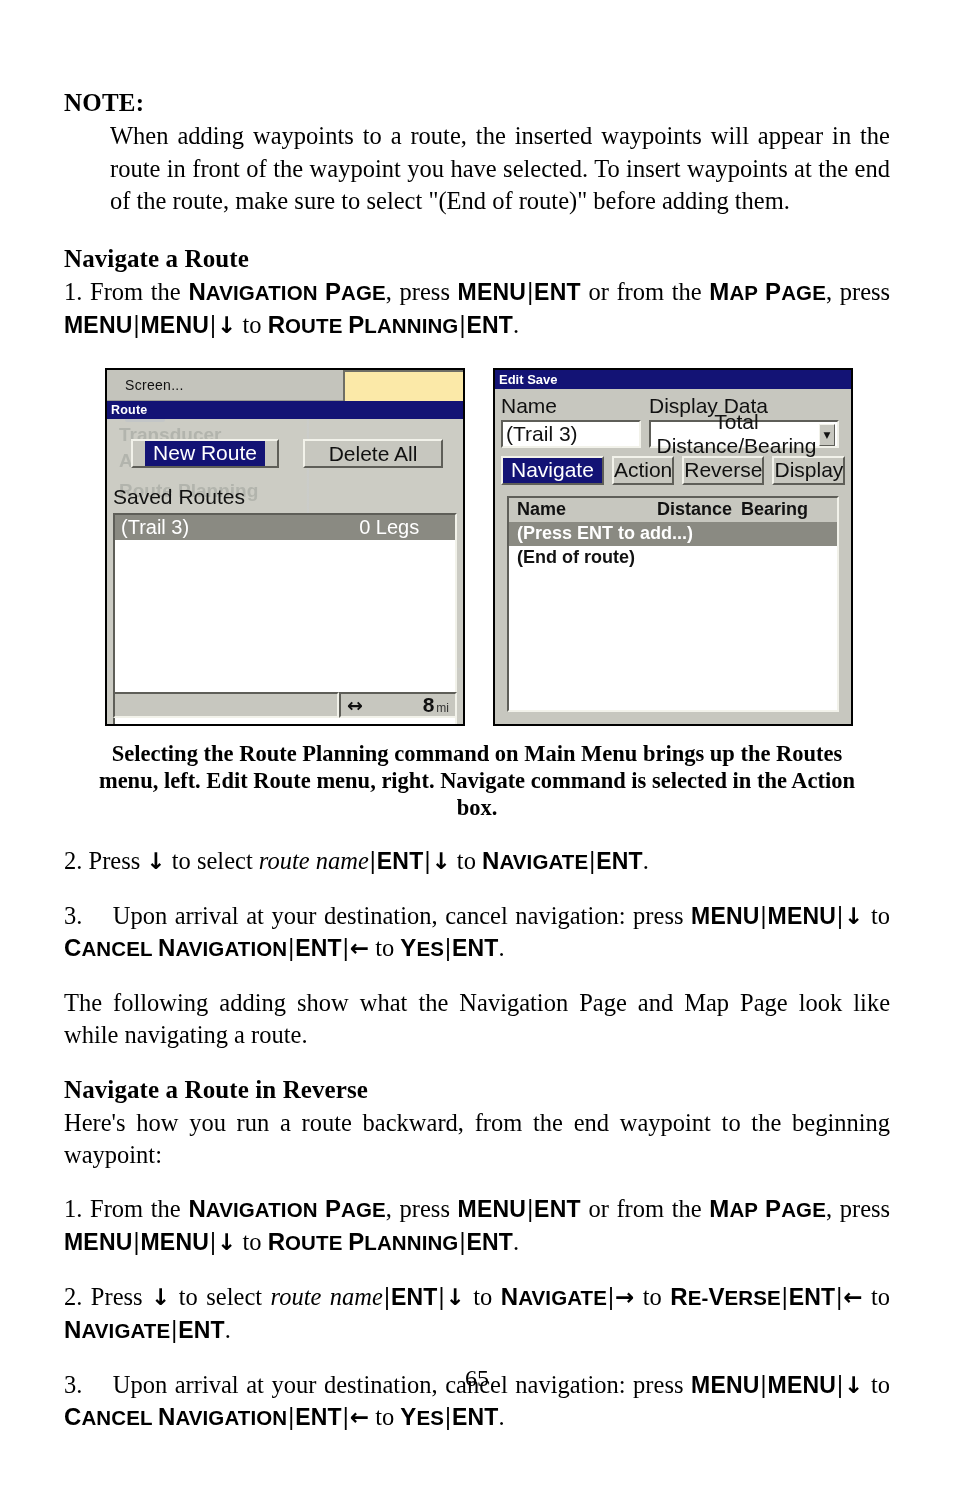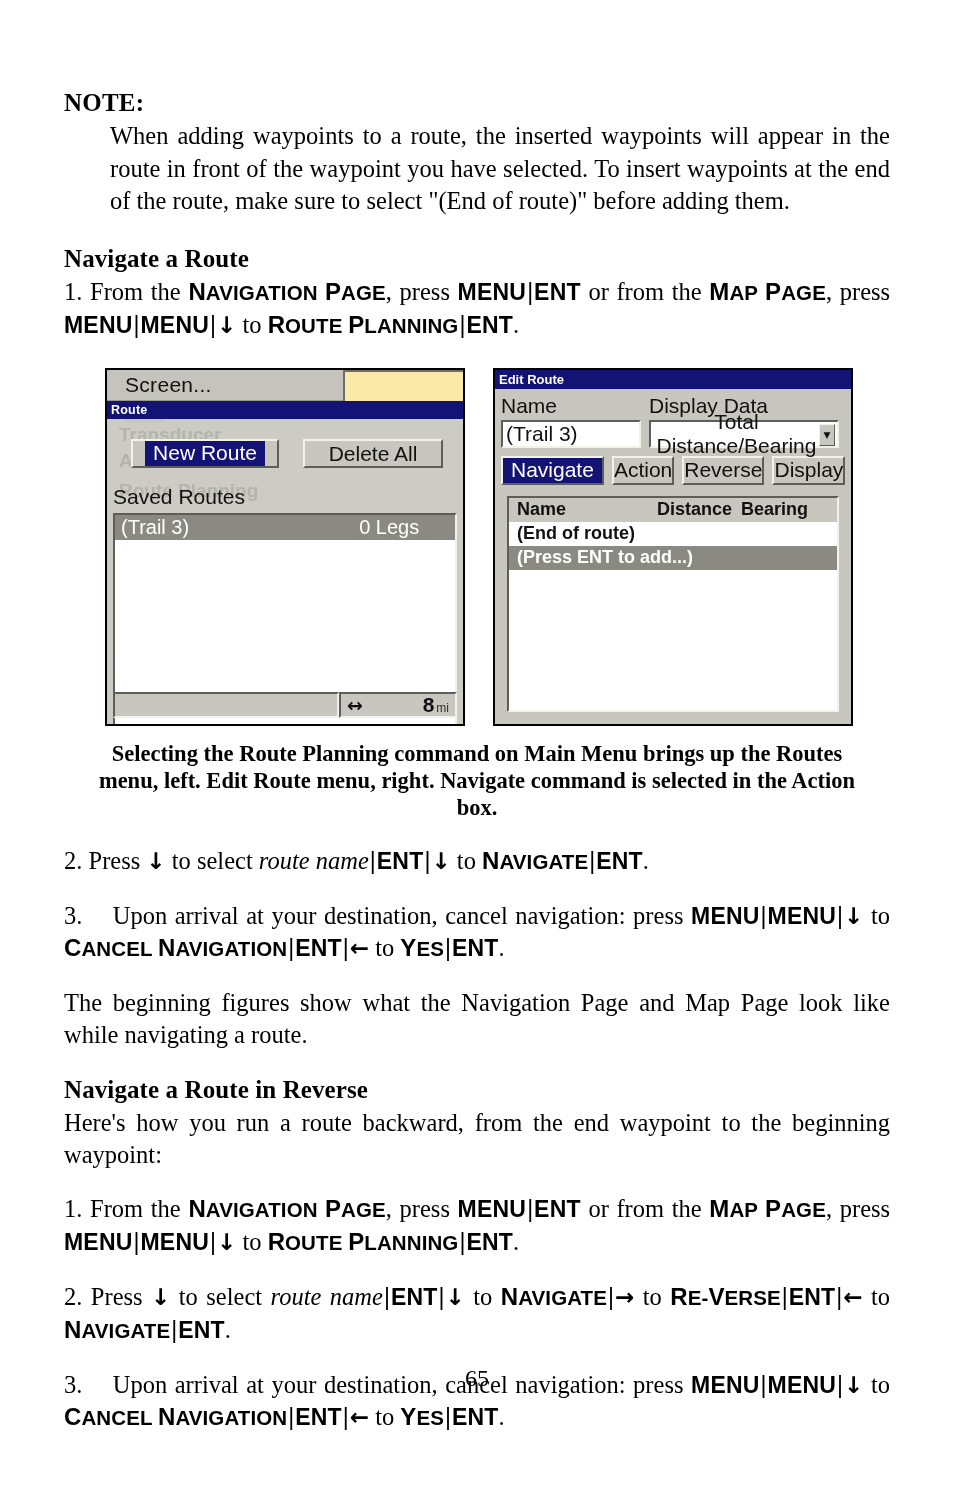--- a/index.html
+++ b/index.html
@@ -130,21 +130,21 @@
   .topbar {
     position: relative;
     height: 30px;
     background: #c4c4bc;
     display: flex;
     align-items: center;
     border-bottom: 1px solid #9a9a92;
   }
   .topbar .scr {
     font-family: "Liberation Sans", sans-serif;
-    font-size: 21px;
+    font-size: 14px;
     color: #111;
     margin-left: 18px;
     letter-spacing: .3px;
   }
   .topbar .yellowbox {
     position: absolute;
     right: 0px;
     top: 0px;
     width: 118px;
     height: 29px;
@@ -468,21 +468,21 @@
         <div class="sb-left"></div>
         <div class="sb-right">
           <span class="dblarrow">↔</span>
           <span><span class="zoomnum">8</span><span class="zoomunit">mi</span></span>
         </div>
       </div>
     </div>
 
     <div class="shot shotR">
       <div class="titlebarR">
-        <span>Edit Route</span>
+        <span>Edit Save</span>
       </div>
 
       <div class="fieldrow">
         <div class="fld">
           <span class="fld-lbl">Name</span>
           <div class="fld-in fld-name">
             <span>(Trail 3)</span>
           </div>
         </div>
         <div class="fld">
@@ -508,33 +508,33 @@
           <span>Display</span>
         </div>
       </div>
 
       <div class="wplist">
         <div class="wphead">
           <span class="c1">Name</span>
           <span class="c2">Distance</span>
           <span class="c3">Bearing</span>
         </div>
+        <div class="wprow sel">(Press ENT to add...)</div>
         <div class="wprow">(End of route)</div>
-        <div class="wprow sel">(Press ENT to add...)</div>
       </div>
     </div>
   </div>
 
   <div class="caption">Selecting the Route Planning command on Main Menu brings up the Routes menu, left. Edit Route menu, right. Navigate command is selected in the Action box.</div>
 
   <p class="para" style="margin-top:24px;"><span>2.</span> <span>Press</span> <span class="arrow">↓</span> <span>to select</span> <span class="ital">route name</span><span class="bar">|</span><span class="key">ENT</span><span class="bar">|</span><span class="arrow">↓</span> <span>to</span> <span class="kc"><span class="cap">N</span><span>AVIGATE</span></span><span class="bar">|</span><span class="key">ENT</span>.</p>
 
   <p class="para" style="margin-top:22px;"><span>3.</span>&nbsp;&nbsp;&nbsp; <span>Upon arrival at your destination, cancel navigation:</span> <span>press</span> <span class="key">MENU</span><span class="bar">|</span><span class="key">MENU</span><span class="bar">|</span><span class="arrow">↓</span> <span>to</span> <span class="kc"><span class="cap">C</span><span>ANCEL</span> <span class="cap">N</span><span>AVIGATION</span></span><span class="bar">|</span><span class="key">ENT</span><span class="bar">|</span><span class="arrow">←</span> <span>to</span> <span class="kc"><span class="cap">Y</span><span>ES</span></span><span class="bar">|</span><span class="key">ENT</span>.</p>
 
-  <p class="para" style="margin-top:22px;">The beginning figures show what the Navigation Page and Map Page look like while navigating a route.</p>
+  <p class="para" style="margin-top:22px;">The following adding show what the Navigation Page and Map Page look like while navigating a route.</p>
 
   <h2 class="sec" style="margin-top:24px;">Navigate a Route in Reverse</h2>
 
   <p class="para tight">Here's how you run a route backward, from the end waypoint to the beginning waypoint:</p>
 
   <p class="para" style="margin-top:22px;"><span>1.</span> <span>From the</span> <span class="kc"><span class="cap">N</span><span>AVIGATION</span> <span class="cap">P</span><span>AGE</span></span><span>, press</span> <span class="key">MENU</span><span class="bar">|</span><span class="key">ENT</span> <span>or from the</span> <span class="kc"><span class="cap">M</span><span>AP</span> <span class="cap">P</span><span>AGE</span></span><span>,</span> <span>press</span> <span class="key">MENU</span><span class="bar">|</span><span class="key">MENU</span><span class="bar">|</span><span class="arrow">↓</span> <span>to</span> <span class="kc"><span class="cap">R</span><span>OUTE</span> <span class="cap">P</span><span>LANNING</span></span><span class="bar">|</span><span class="key">ENT</span>.</p>
 
   <p class="para" style="margin-top:22px;"><span>2.</span> <span>Press</span> <span class="arrow">↓</span> <span>to select</span> <span class="ital">route name</span><span class="bar">|</span><span class="key">ENT</span><span class="bar">|</span><span class="arrow">↓</span> <span>to</span> <span class="kc"><span class="cap">N</span><span>AVIGATE</span></span><span class="bar">|</span><span class="arrow">→</span> <span>to</span> <span class="kc"><span class="cap">R</span><span>E-</span></span><span class="kc"><span class="cap">V</span><span>ERSE</span></span><span class="bar">|</span><span class="key">ENT</span><span class="bar">|</span><span class="arrow">←</span> <span>to</span> <span class="kc"><span class="cap">N</span><span>AVIGATE</span></span><span class="bar">|</span><span class="key">ENT</span>.</p>
 
   <p class="para" style="margin-top:22px;"><span>3.</span>&nbsp;&nbsp;&nbsp; <span>Upon arrival at your destination, cancel navigation:</span> <span>press</span> <span class="key">MENU</span><span class="bar">|</span><span class="key">MENU</span><span class="bar">|</span><span class="arrow">↓</span> <span>to</span> <span class="kc"><span class="cap">C</span><span>ANCEL</span> <span class="cap">N</span><span>AVIGATION</span></span><span class="bar">|</span><span class="key">ENT</span><span class="bar">|</span><span class="arrow">←</span> <span>to</span> <span class="kc"><span class="cap">Y</span><span>ES</span></span><span class="bar">|</span><span class="key">ENT</span>.</p>

